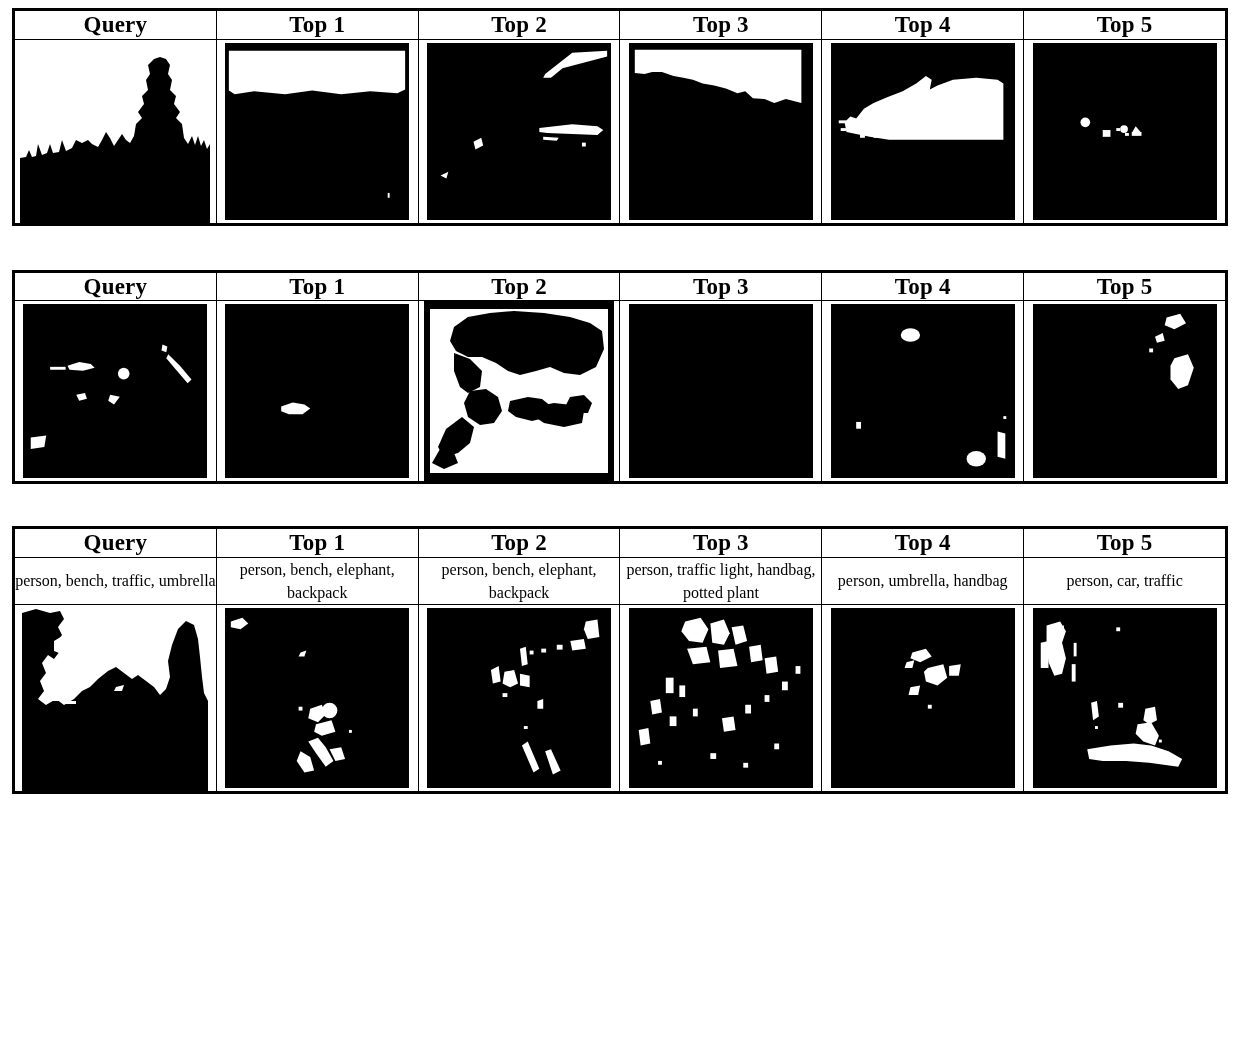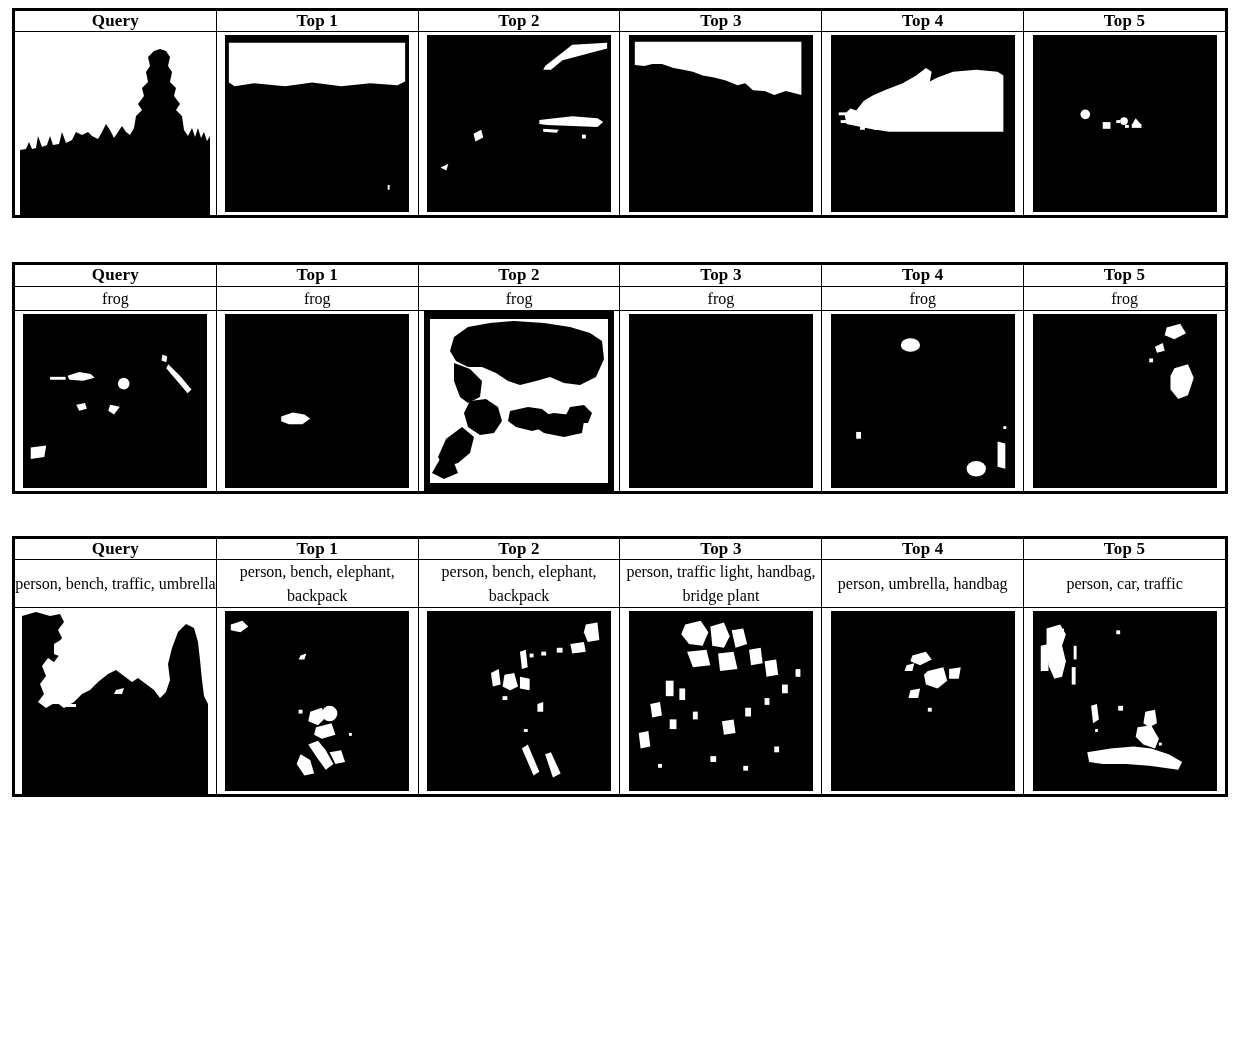--- a/index.html
+++ b/index.html
@@ -45,21 +45,21 @@
   table.grid td, table.grid th {
     border: 1px solid #000000;
     padding: 0;
     margin: 0;
     vertical-align: middle;
     text-align: center;
   }
 
   th.col-head {
     font-weight: bold;
-    font-size: 17px;
+    font-size: 23px;
     line-height: 1.2;
     padding: 5px 3px 5px 3px;
     letter-spacing: 0.2px;
     color: #000000;
   }
 
   td.tag-cell {
     font-size: 16px;
     line-height: 1.45;
     padding: 7px 8px 7px 8px;
@@ -199,28 +199,20 @@
           <col class="c">
         </colgroup>
       <tbody>
           <tr>
         <th class="col-head">Query</th>
         <th class="col-head">Top 1</th>
         <th class="col-head">Top 2</th>
         <th class="col-head">Top 3</th>
         <th class="col-head">Top 4</th>
         <th class="col-head">Top 5</th>
-      </tr>
-      <tr>
-        <td class="tag-cell">frog</td>
-        <td class="tag-cell">frog</td>
-        <td class="tag-cell">frog</td>
-        <td class="tag-cell">frog</td>
-        <td class="tag-cell">frog</td>
-        <td class="tag-cell">frog</td>
       </tr>
       <tr>
         <td class="img-cell">
           <div class="thumb framed">
             <svg viewBox="0 0 190 180" preserveAspectRatio="none">
               <rect x="0" y="0" width="190" height="180" fill="#000000"></rect>
               <path fill="#ffffff" d="M46,64 L58,60 L70,62 L74,66 L62,69 L48,68 Z"></path>
               <rect x="28" y="65" width="16" height="3" fill="#ffffff"></rect>
               <circle cx="104" cy="72" r="6" fill="#ffffff"></circle>
               <path fill="#ffffff" d="M144,42 L149,44 L148,50 L143,48 Z"></path>
@@ -311,21 +303,21 @@
         <th class="col-head">Top 1</th>
         <th class="col-head">Top 2</th>
         <th class="col-head">Top 3</th>
         <th class="col-head">Top 4</th>
         <th class="col-head">Top 5</th>
       </tr>
       <tr>
         <td class="tag-cell">person, bench, traffic, umbrella</td>
         <td class="tag-cell">person, bench, elephant, backpack</td>
         <td class="tag-cell">person, bench, elephant, backpack</td>
-        <td class="tag-cell">person, traffic light, handbag, bridge plant</td>
+        <td class="tag-cell">person, traffic light, handbag, potted plant</td>
         <td class="tag-cell">person, umbrella, handbag</td>
         <td class="tag-cell">person, car, traffic</td>
       </tr>
       <tr>
         <td class="img-cell">
           <div class="thumb" style="background:#ffffff;">
             <svg viewBox="0 0 190 186" preserveAspectRatio="none">
               <rect x="0" y="0" width="190" height="186" fill="#ffffff"></rect>
               <path fill="#000000" d="M2,8 L16,4 L30,8 L40,6 L44,14 L38,22 L42,30 L36,38 L40,46 L34,54 L28,50 L22,58 L26,68 L20,76 L24,86 L18,94 L26,100 L36,94 L44,100 L54,94 L62,86 L70,82 L78,74 L88,66 L96,62 L104,68 L112,74 L118,70 L126,76 L134,82 L140,90 L146,84 L150,72 L148,56 L152,40 L158,24 L166,16 L174,20 L178,34 L180,52 L182,72 L184,88 L188,96 L188,186 L2,186 Z"></path>
               <path fill="#ffffff" d="M34,36 L44,30 L50,40 L44,50 L34,46 Z"></path>

